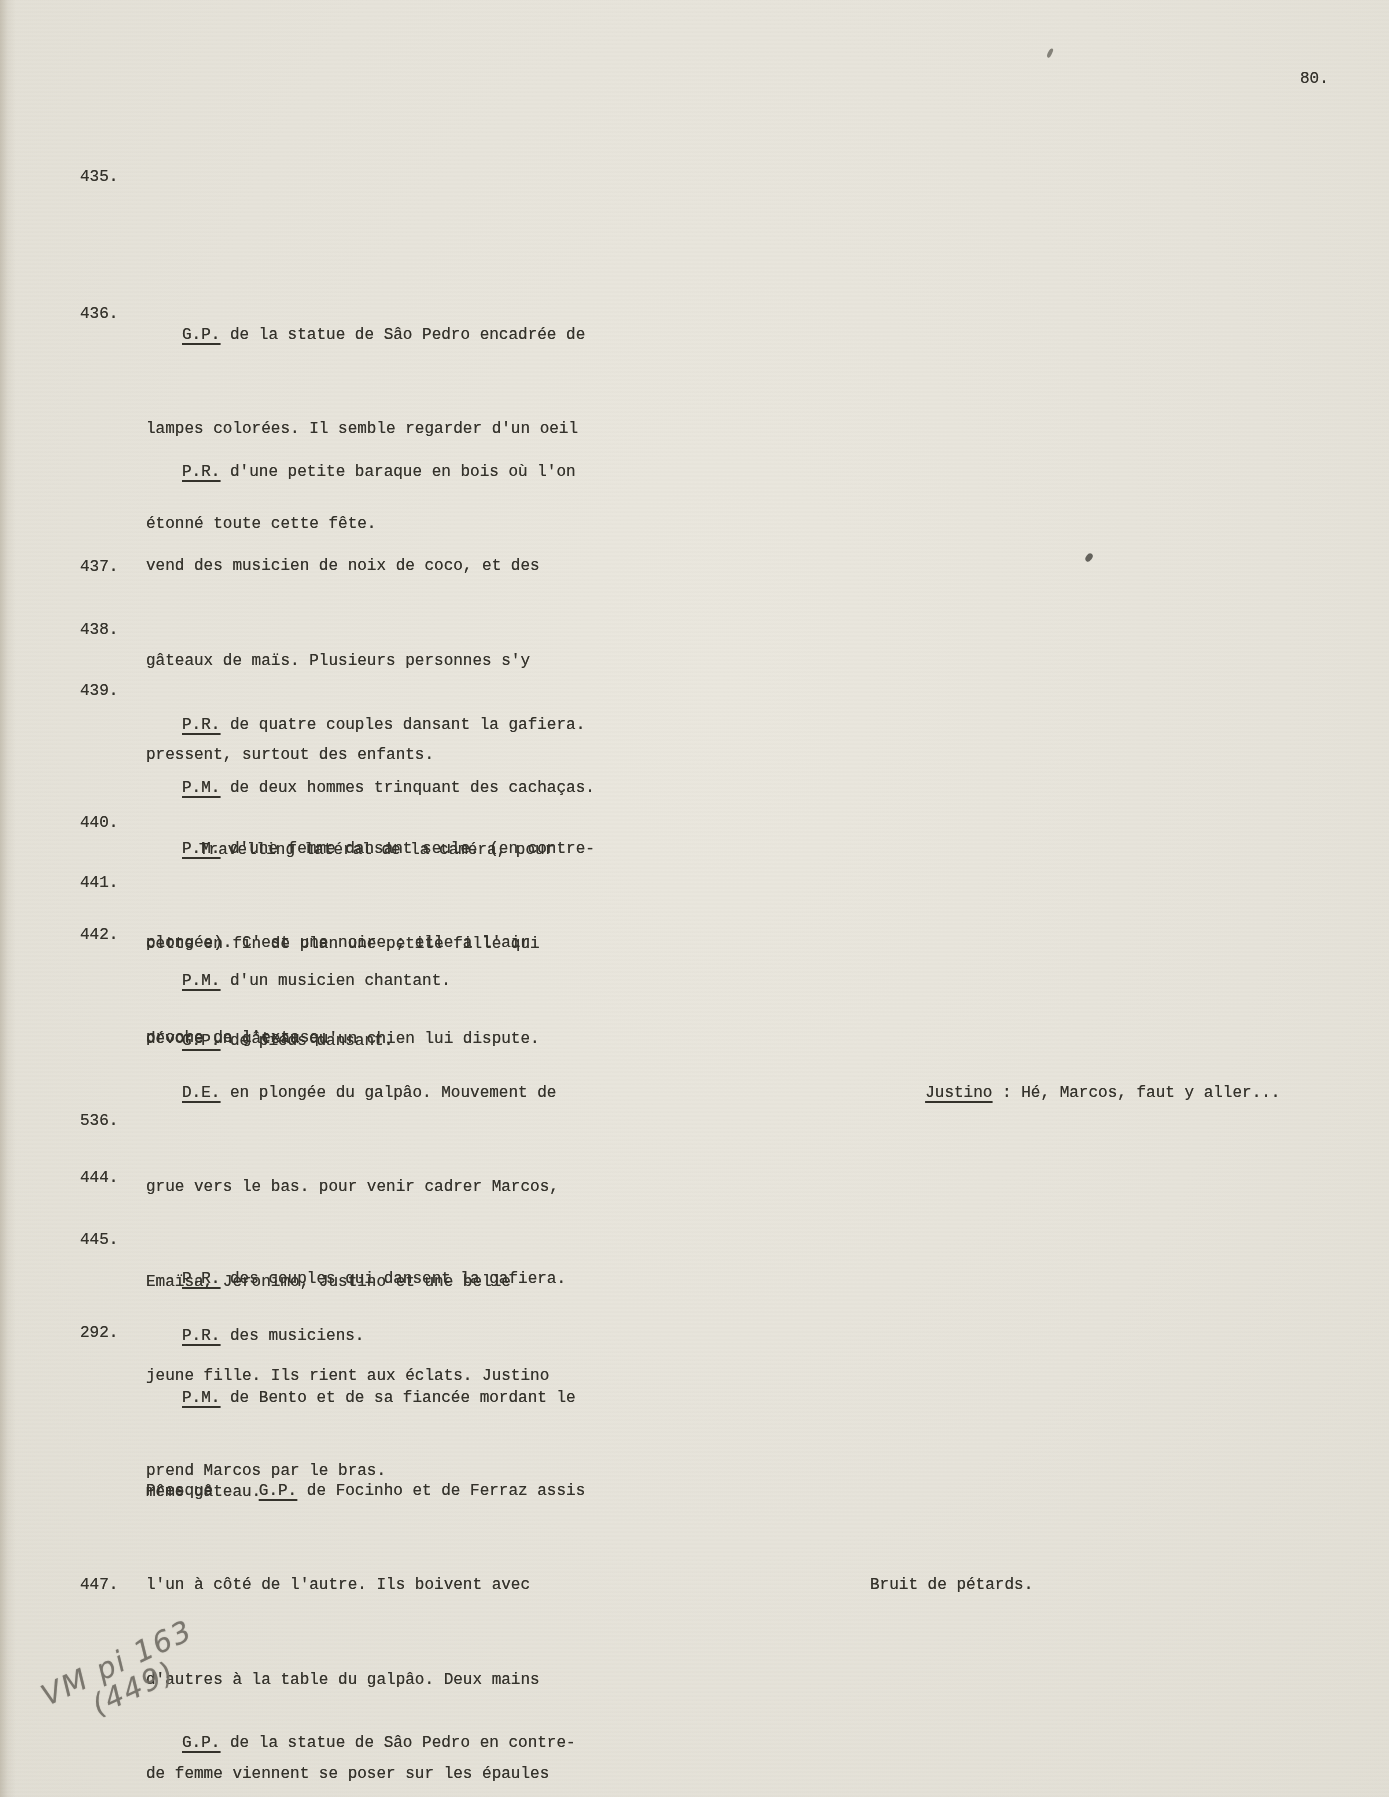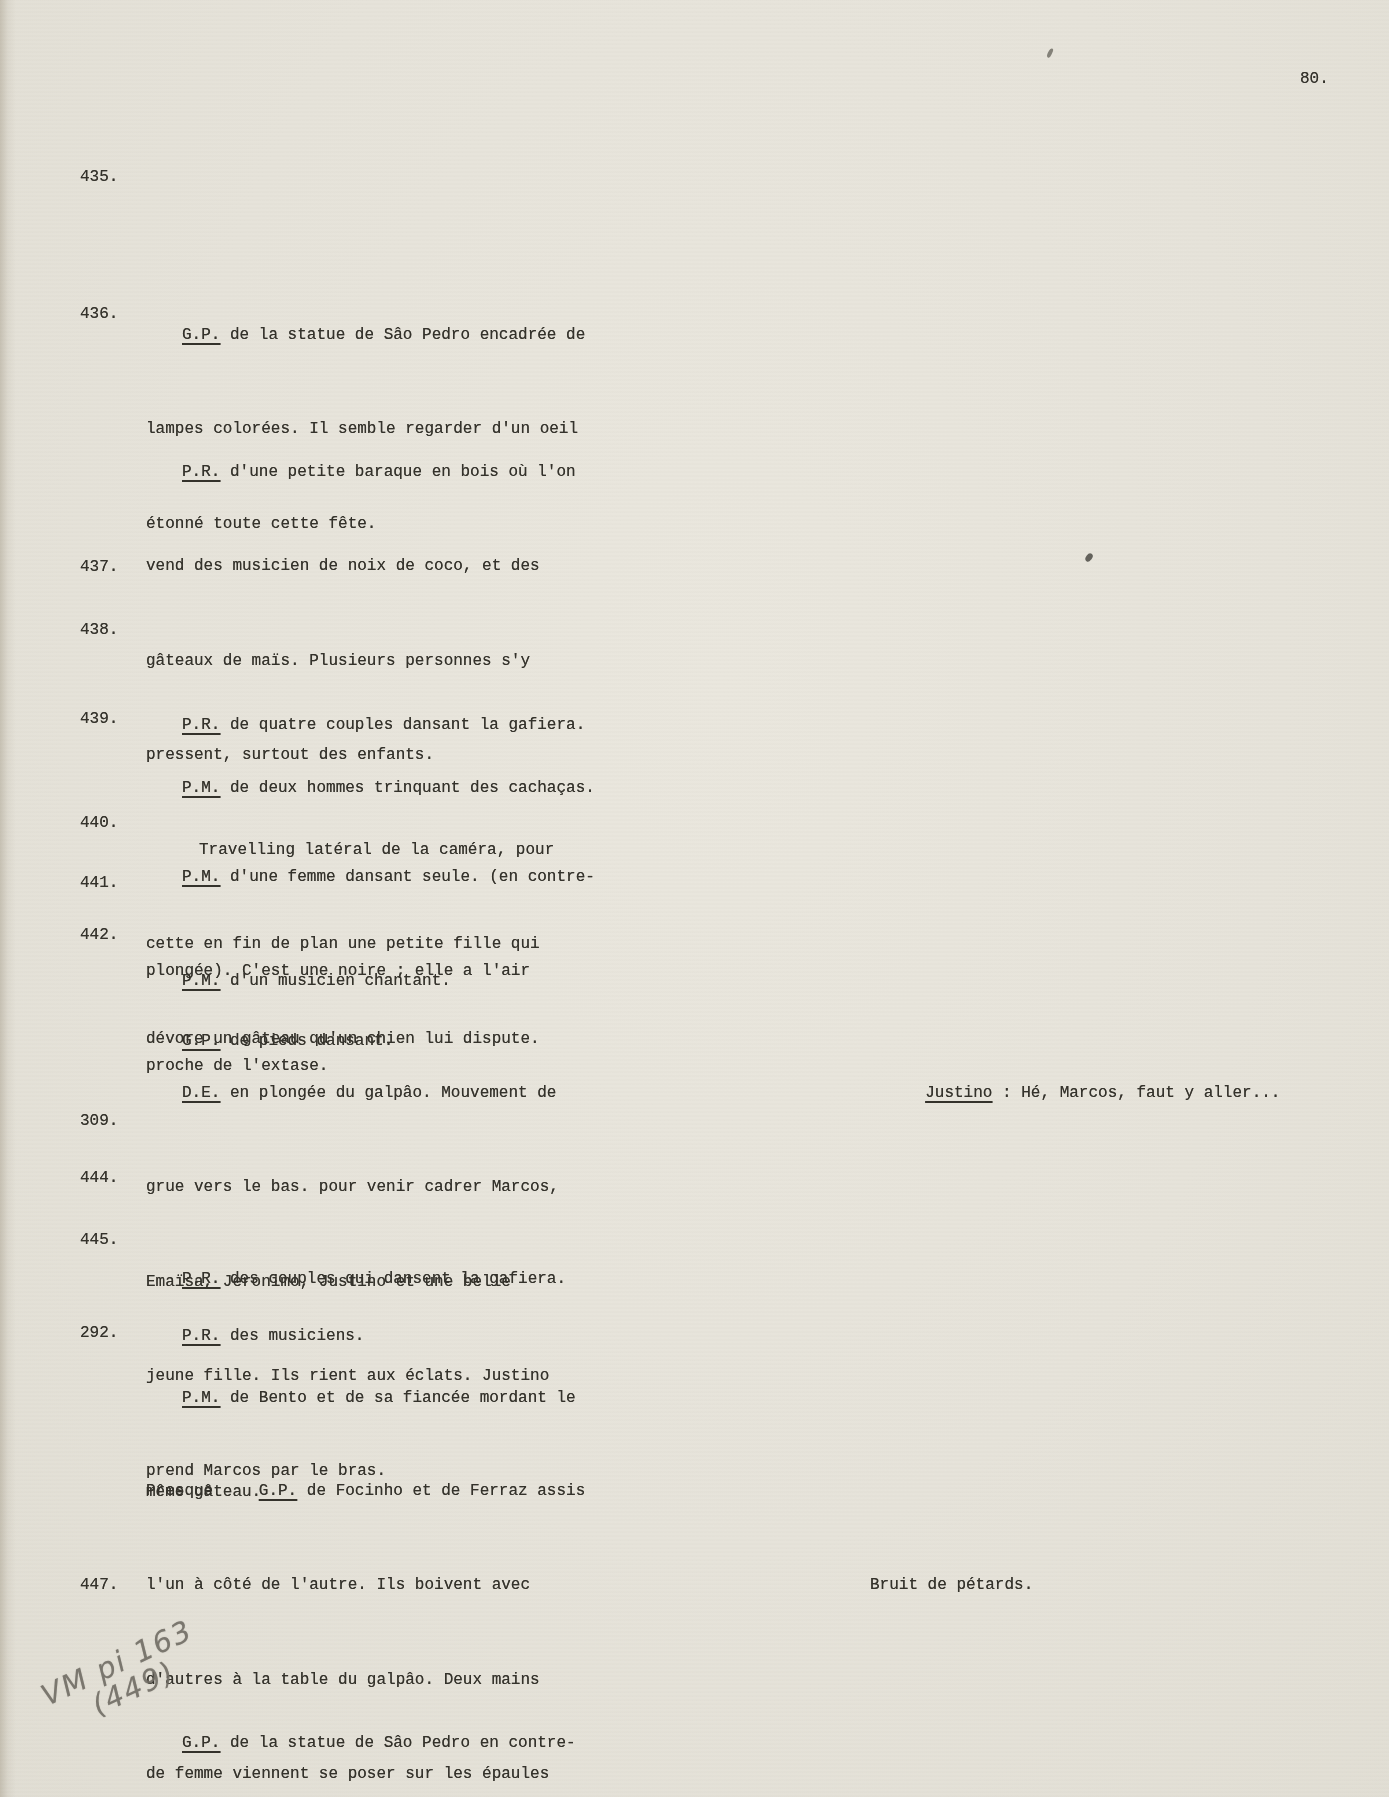--- a/index.html
+++ b/index.html
@@ -93,21 +93,21 @@
   </div>
 </div>
 
 <div class="shot tw" style="top:615px">
   <span class="num">438.</span>
   <div class="body">
     <div class="line"><span></span><span class="u">P.M.</span><span> de deux hommes trinquant des cachaças.</span></div>
   </div>
 </div>
 
-<div class="shot tw" style="top:704px">
+<div class="shot tw" style="top:676px">
   <span class="num">439.</span>
   <div class="body">
     <div class="line"><span></span><span class="u">P.M.</span><span> d'une femme dansant seule. (en contre-</span></div>
     <div class="line">plongée). C'est une noire ; elle a l'air</div>
     <div class="line">proche de l'extase.</div>
   </div>
 </div>
 
 <div class="shot tw" style="top:808px">
   <span class="num">440.</span>
@@ -132,21 +132,21 @@
     <div class="line">jeune fille. Ils rient aux éclats. Justino</div>
     <div class="line">prend Marcos par le bras.</div>
   </div>
 </div>
 
 <div class="rc tw" style="top:1046px">
   <span class="u">Justino</span><span> : Hé, Marcos, faut y aller...</span>
 </div>
 
 <div class="shot tw" style="top:1106px">
-  <span class="num">309.</span>
+  <span class="num">536.</span>
   <div class="body">
     <div class="line"><span></span><span class="u">P.R.</span><span> des couples qui dansent la gafiera.</span></div>
   </div>
 </div>
 
 <div class="shot tw" style="top:1163px">
   <span class="num">444.</span>
   <div class="body">
     <div class="line"><span></span><span class="u">P.R.</span><span> des musiciens.</span></div>
   </div>

